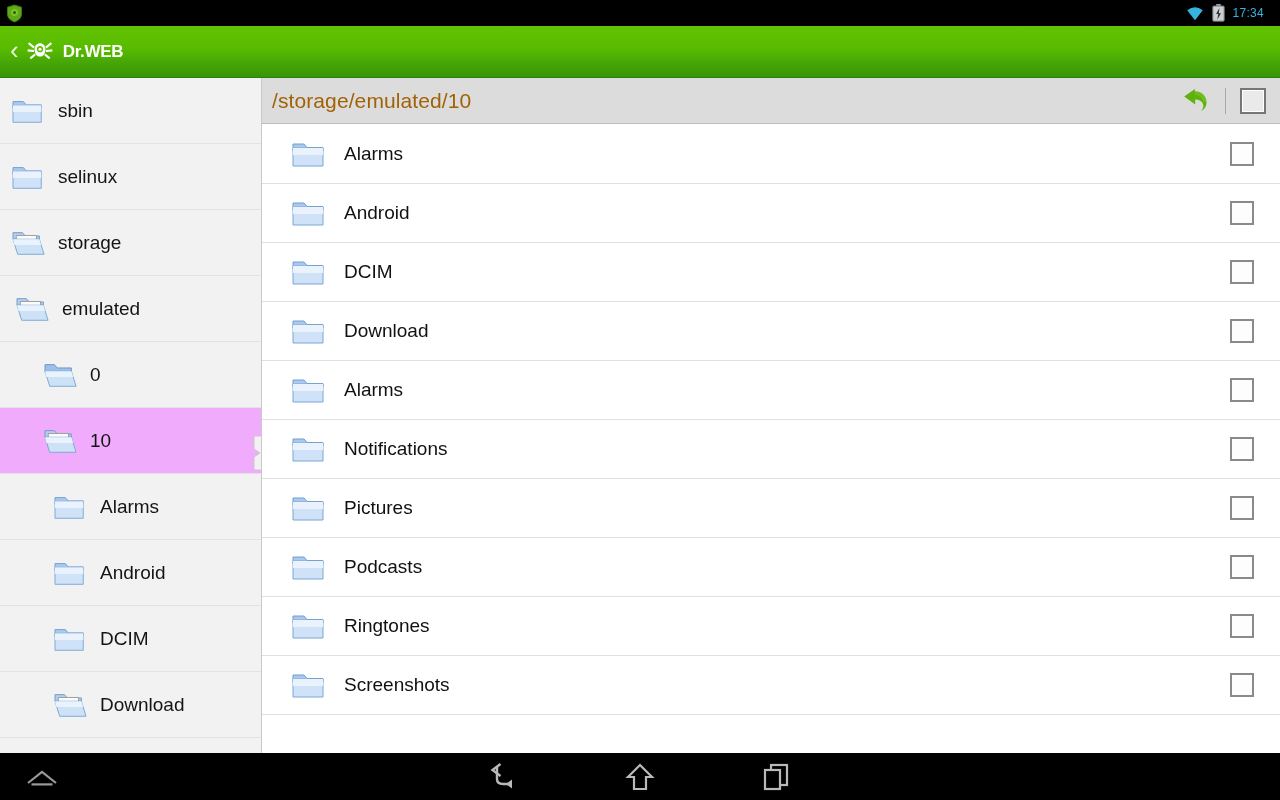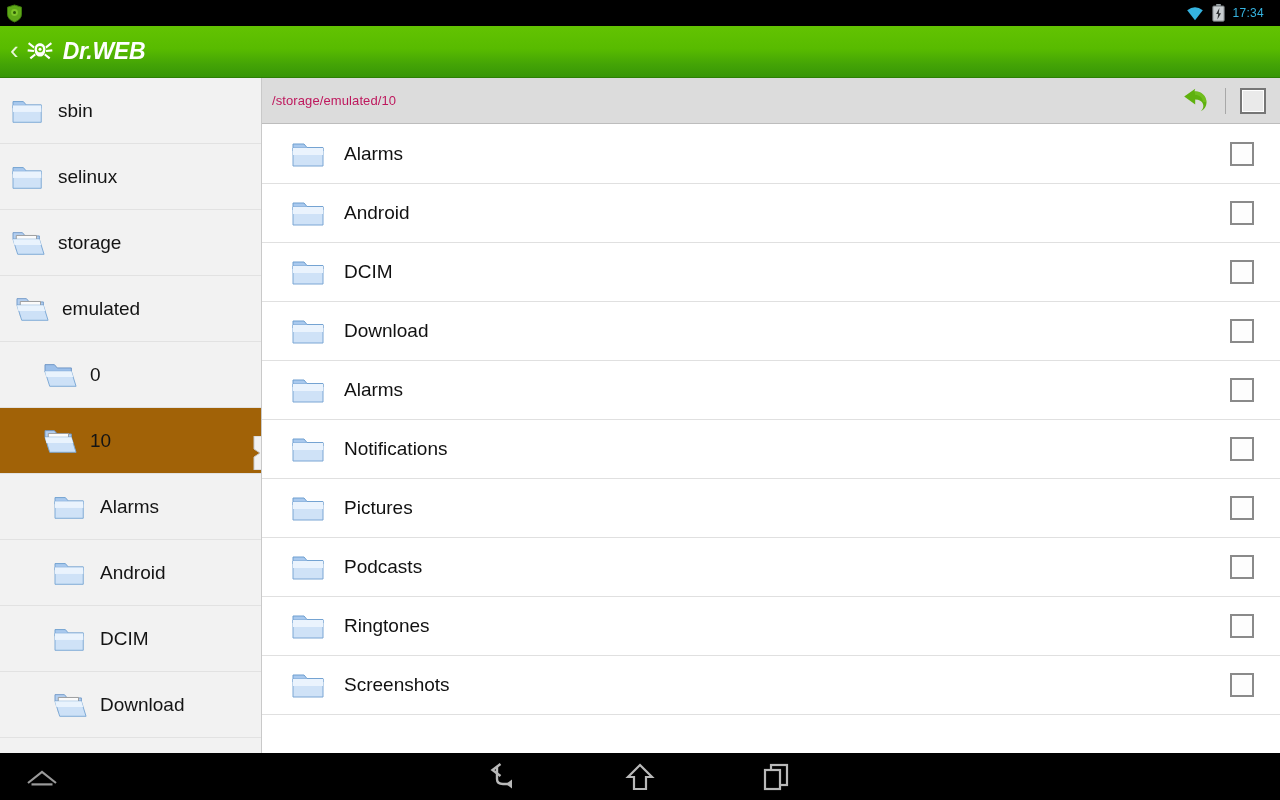--- a/index.html
+++ b/index.html
@@ -52,24 +52,23 @@
   .up-chevron {
     color: #e8f6d8;
     font-size: 26px;
     line-height: 1;
     padding: 0 6px 3px 2px;
     font-family: "Liberation Sans", sans-serif;
   }
   .spider-logo { width: 30px; height: 28px; display: block; margin-right: 8px; }
   .brand {
     color: #ffffff;
-    font-size: 23px;
+    font-size: 17px;
     font-weight: bold;
     letter-spacing: -0.3px;
-    font-style: italic;
   }
 
   
   .body-area {
     position: absolute; top: 78px; left: 0;
     width: 1280px; height: 675px;
     display: flex;
   }
 
   
@@ -79,21 +78,21 @@
     border-right: 1px solid #c9c9c9;
     position: relative;
     overflow: hidden;
   }
   .tree-row {
     height: 66px;
     display: flex; align-items: center;
     border-bottom: 1px solid #e2e2e2;
     background: #f2f2f2;
   }
-  .tree-row.selected { background: #a16207; }
+  .tree-row.selected { background: #f0abfc; }
   .tree-row .ic { width: 38px; height: 32px; flex: 0 0 auto; }
   .tree-row .lbl {
     font-size: 19px;
     color: #141414;
     margin-left: 10px;
     white-space: nowrap;
   }
   .d0 { padding-left: 10px; }
   .d1 { padding-left: 14px; }
   .d2 { padding-left: 42px; }
@@ -116,22 +115,22 @@
     overflow: hidden;
   }
   .pathbar {
     height: 46px;
     background: #dcdcdc;
     border-bottom: 1px solid #bdbdbd;
     display: flex; align-items: center;
     padding: 0 14px 0 10px;
   }
   .pathtext {
-    font-size: 13px;
-    color: #be185d;
+    font-size: 21px;
+    color: #a16207;
     letter-spacing: 0.1px;
   }
   .pathbar-actions {
     margin-left: auto;
     display: flex; align-items: center; gap: 0;
   }
   .undo-btn {
     width: 36px; height: 32px;
     display: flex; align-items: center; justify-content: center;
     cursor: pointer;

